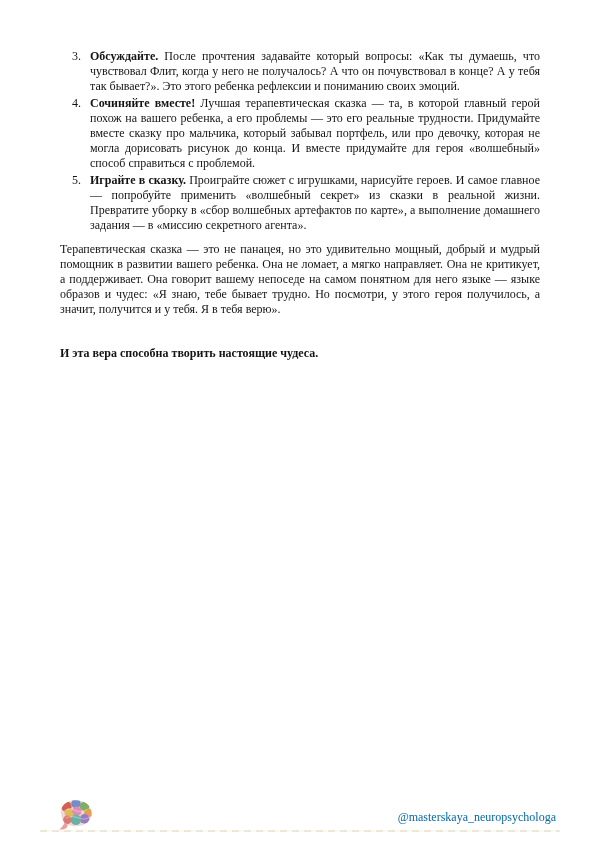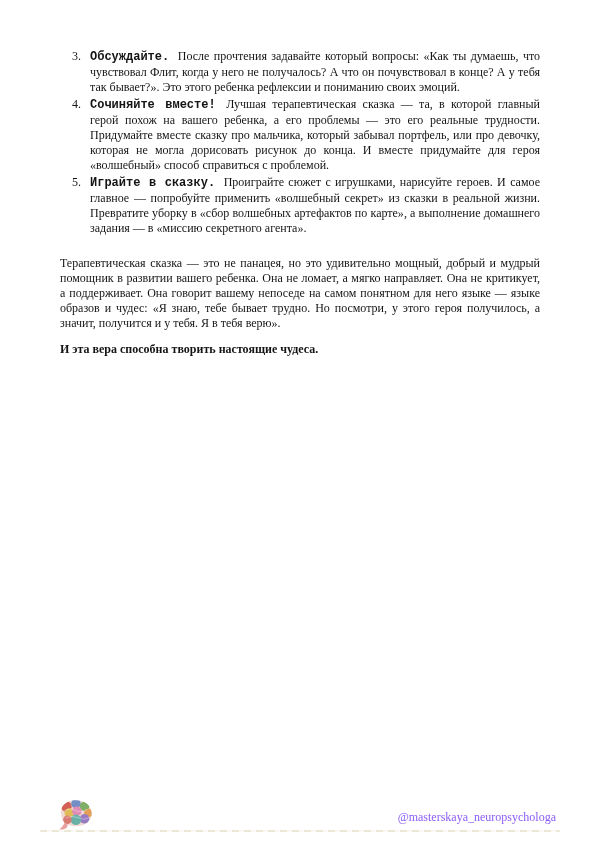--- a/index.html
+++ b/index.html
@@ -18,25 +18,25 @@
     text-align:justify;
   }
   .list-item{display:flex;margin-bottom:2px;}
   .li-num{
     flex:0 0 30px;
     padding-left:12px;
     box-sizing:border-box;
     text-align:left;
   }
   .li-body{flex:1;text-align:justify;}
-  .seg-bold{font-weight:bold;font-family:Liberation Mono, monospace;}
+  .seg-bold{font-weight:bold;}
   .seg-italic{}
   .seg-normal{}
-  .closing{margin-top:20px;text-align:justify;}
-  .final-line{margin-top:11px;font-weight:bold;text-align:left;}
+  .closing{margin-top:9px;text-align:justify;}
+  .final-line{margin-top:29px;font-weight:bold;text-align:left;}
   .footer{
     position:absolute;
     left:56px;right:44px;top:797px;
     display:flex;align-items:flex-start;
   }
   .logo-wrap{flex:0 0 38px;height:36px;}
   .brand{
     margin-left:9px;
     font-size:11.5px;line-height:14px;
     font-weight:bold;
@@ -99,18 +99,18 @@
           <circle cx="14" cy="16" r="5" fill="#ddb844"></circle>
           <circle cx="22" cy="14" r="5" fill="#df7fae"></circle>
           <circle cx="30" cy="22" r="5" fill="#8a6cc0"></circle>
           <circle cx="21" cy="23" r="5.5" fill="#52aaa0"></circle>
           <circle cx="12" cy="23" r="4.5" fill="#d46b62"></circle>
           <path d="M8,14 Q14,10 20,13 T33,12" stroke="#ffffff" stroke-width="0.8" fill="none" opacity="0.5"></path>
           <path d="M10,21 Q17,18 24,21 T35,20" stroke="#ffffff" stroke-width="0.8" fill="none" opacity="0.5"></path>
         </g>
       </svg>
     </div>
-    <div class="handle" style="color: #8b5cf6;">@masterskaya_neuropsychologa</div>
+    <div class="handle" style="color: #0369a1;">@masterskaya_neuropsychologa</div>
   </div>
 
   <div class="squiggle"></div>
 
 </div>
 
 </body></html>

